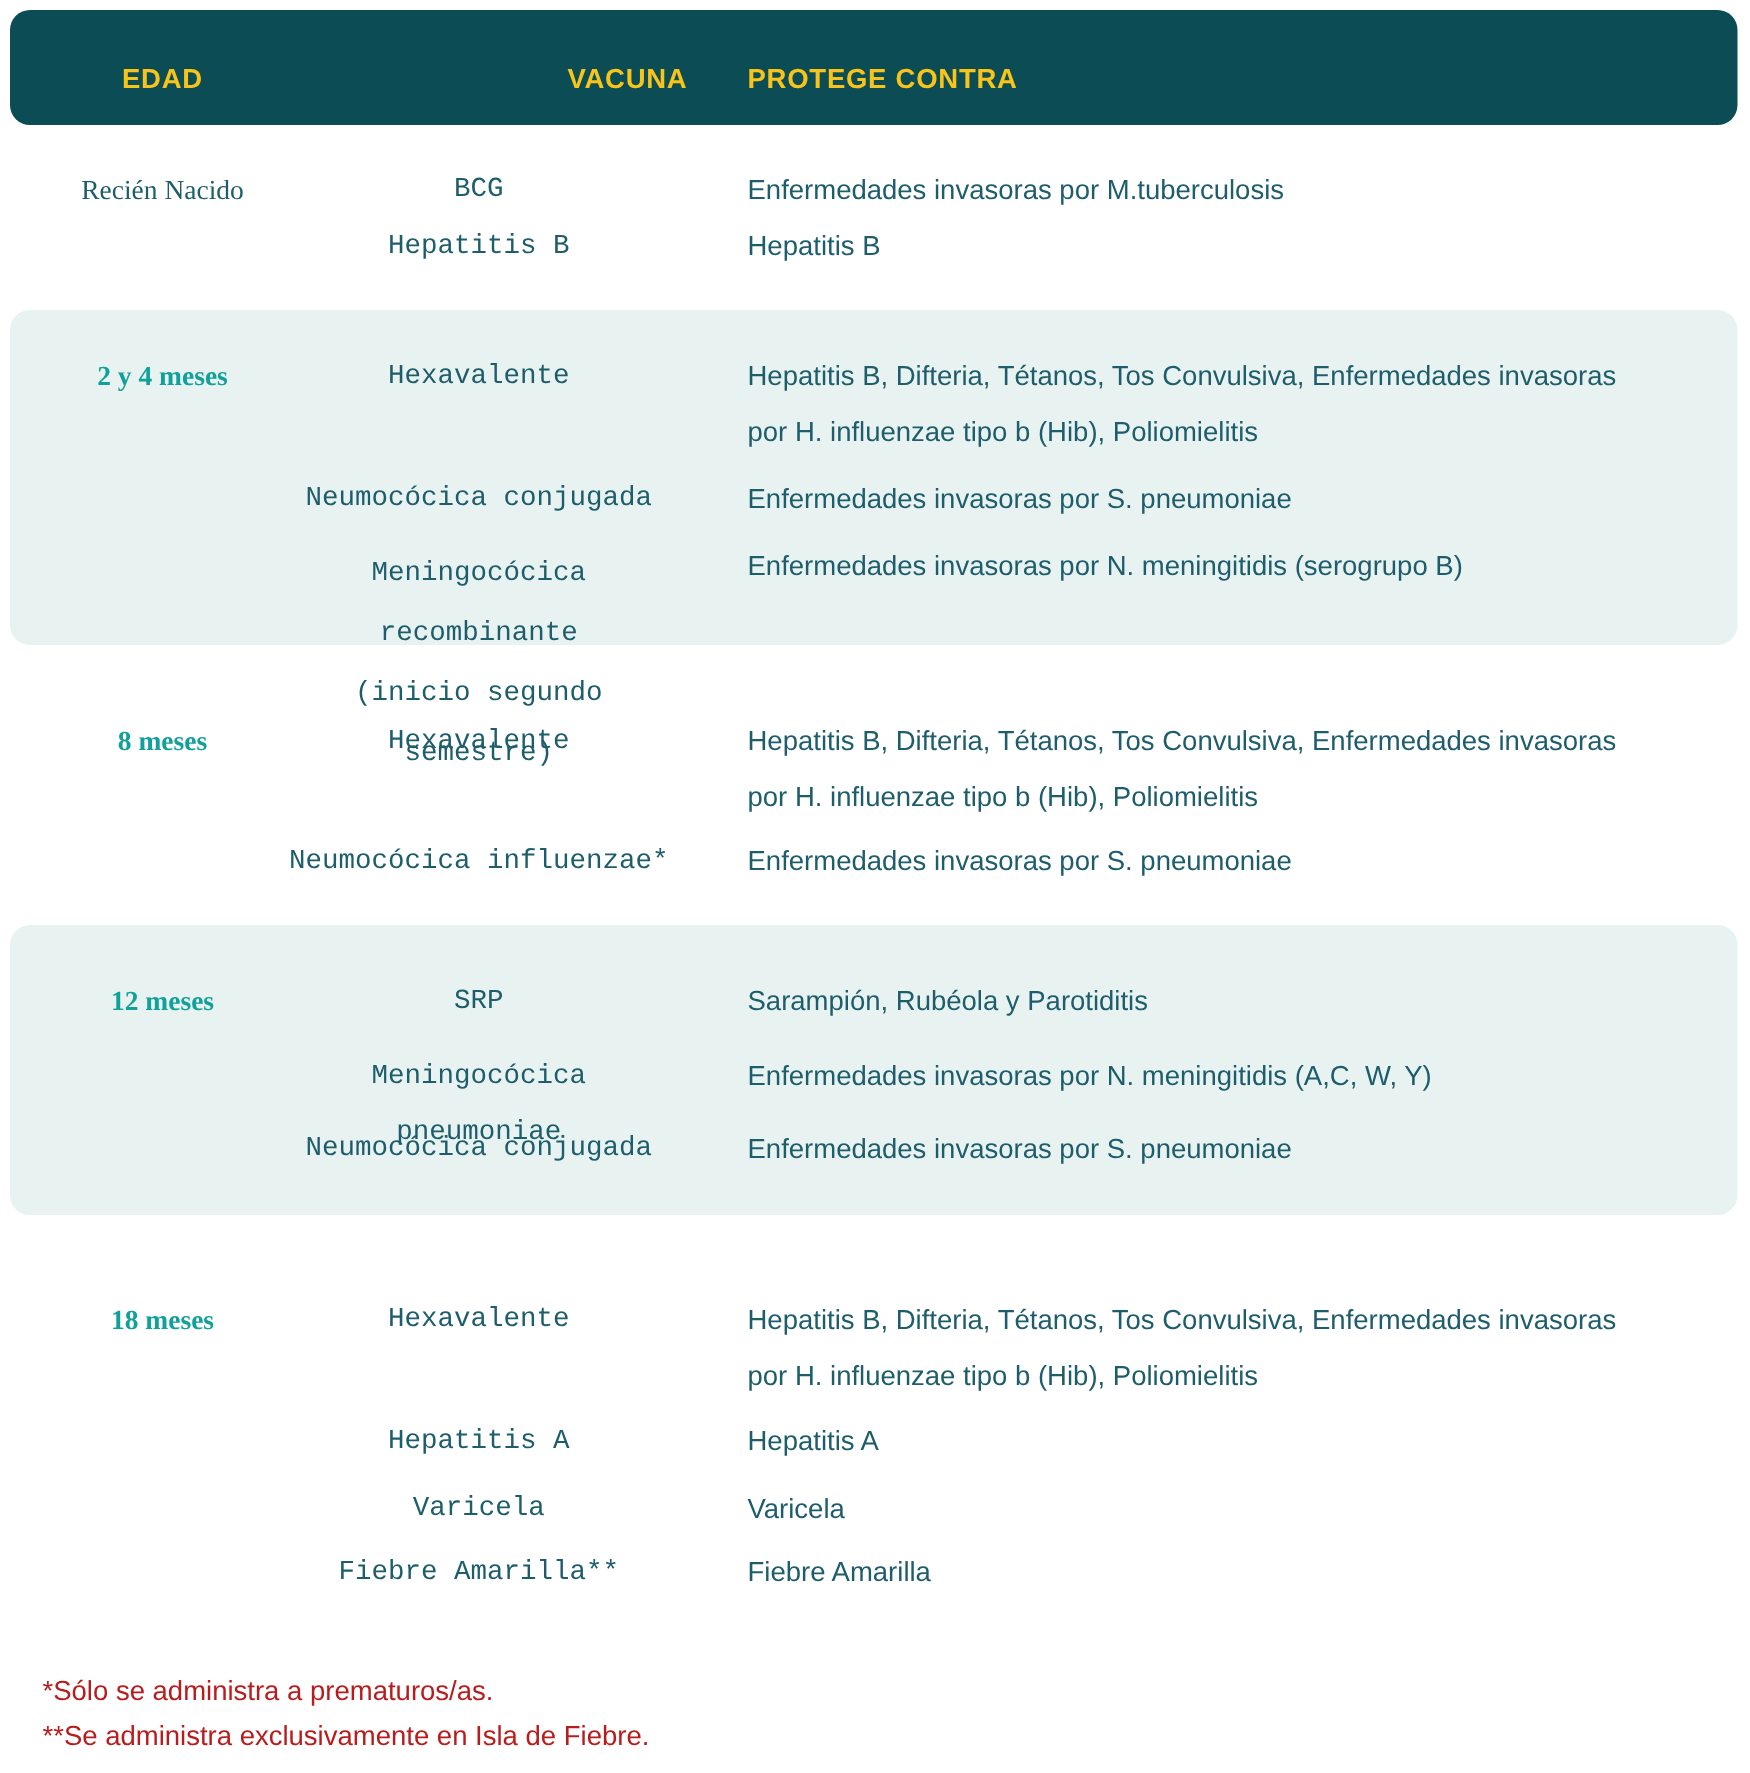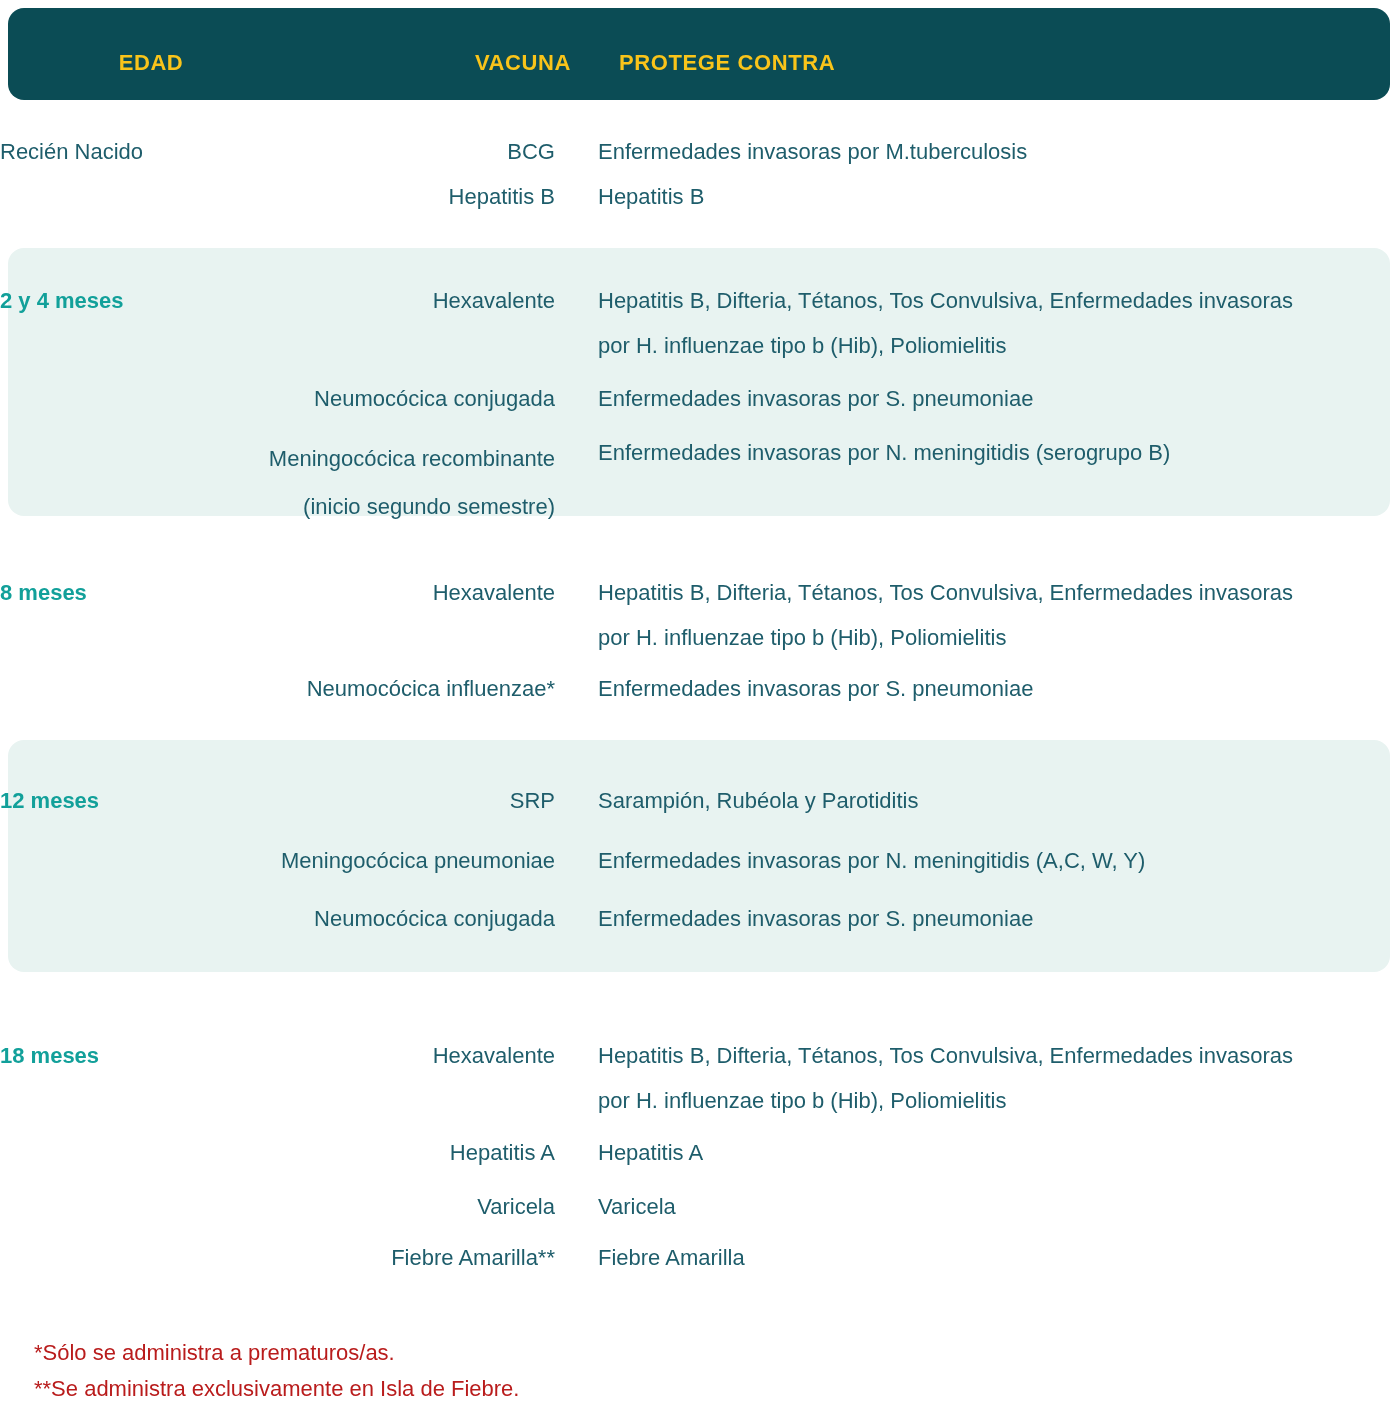--- a/index.html
+++ b/index.html
@@ -18,35 +18,34 @@
   .band{
     position:absolute;left:8px;width:1382px;
     background:#e8f3f1;border-radius:16px;
   }
   .band1{top:248px;height:268px;}
   .band2{top:740px;height:232px;}
   .hlabel{
     position:absolute;top:63px;transform:translateY(-50%);
     font-size:22px;font-weight:700;color:#f9c41a;letter-spacing:0.6px;
     white-space:nowrap;
-    padding-left:21px;
   }
   .hl-edad{left:0;width:260px;text-align:center;}
   .hl-vacuna{left:250px;width:300px;text-align:right;}
   .hl-protege{left:598px;text-align:left;}
   .row{position:absolute;left:0;width:1400px;height:0;}
   .cell{
     position:absolute;
     line-height:45px;top:-22.5px;
     font-size:22px;
     white-space:pre-line;
   }
-  .age{left:0;width:260px;font-weight:700;color:#12a09a;}
+  .age{left:0;width:260px;text-align:center;font-weight:700;color:#12a09a;font-family:Liberation Serif, serif;}
   .age.dark{color:#1e5d6b;font-weight:400;}
-  .vac{left:245px;width:310px;text-align:right;}
+  .vac{left:228px;width:310px;text-align:center;font-family:Liberation Mono, monospace;}
   .vac.lh35{line-height:48px;top:-17.5px;}
   .pro{left:598px;width:792px;text-align:left;}
   .footnote{
     position:absolute;left:34px;transform:translateY(-50%);
     font-size:22px;line-height:30px;color:#b91c1c;white-space:nowrap;
   }
 </style>
 </head>
 <body>
 

